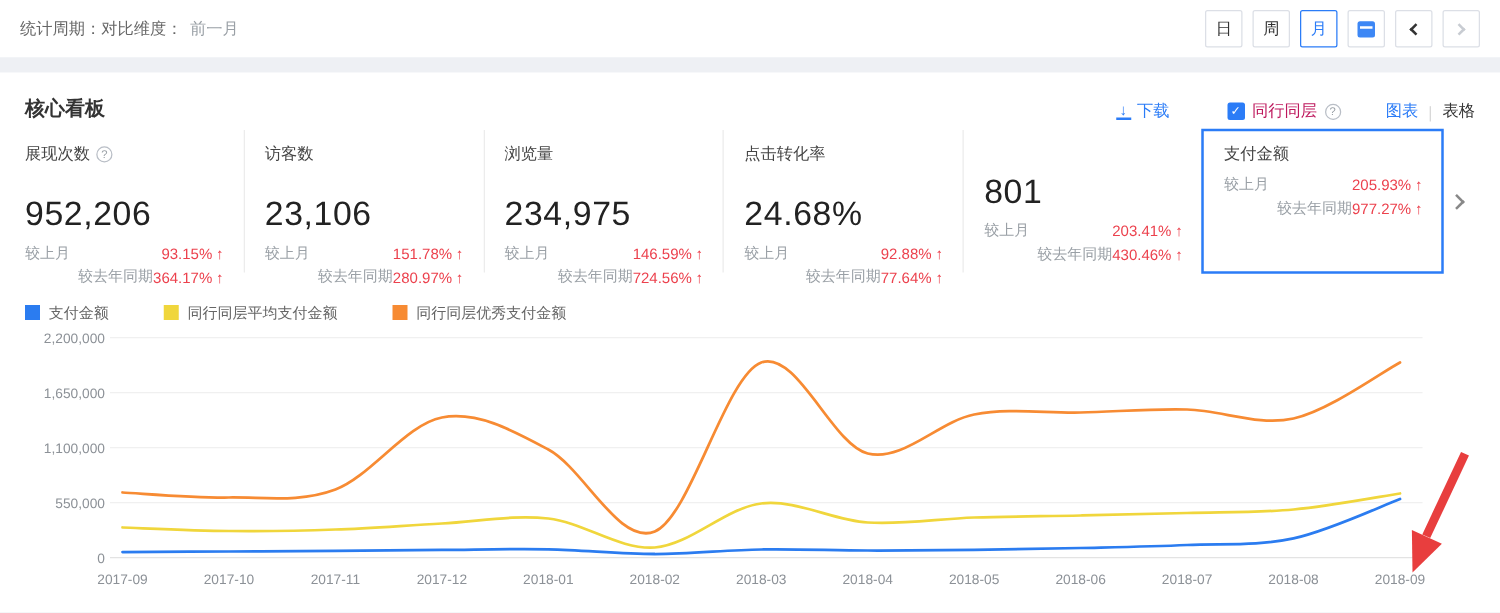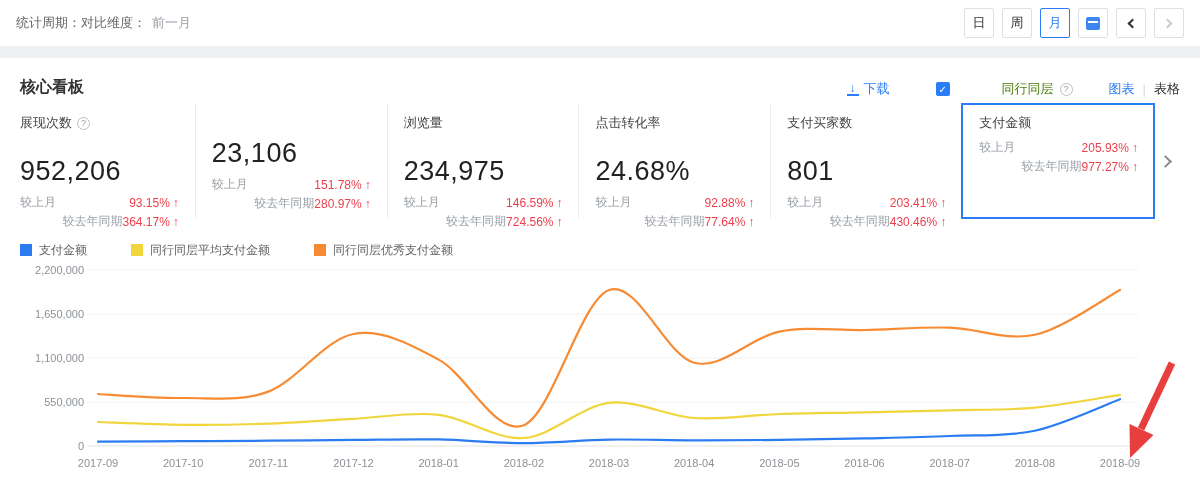--- a/index.html
+++ b/index.html
@@ -27,21 +27,21 @@
   
   .panel { background:#fff; height:432px; padding:0 20px; position:relative; }
   .panel-header { display:flex; align-items:flex-end; padding-top:16px; height:40px; }
   .panel-title { font-size:16px; font-weight:bold; color:#333; }
   .ph-right { margin-left:auto; display:flex; align-items:center; font-size:13px; }
   .download { color:#2b7cf7; display:flex; align-items:center; gap:5px; cursor:pointer; }
   .dl-icon { width:12px; text-align:center; border-bottom:2px solid #2b7cf7; line-height:11px; font-size:12px; color:#2b7cf7; }
   .peer-wrap { display:flex; align-items:center; margin-left:46px; gap:6px; }
   .checkbox { width:14px; height:14px; background:#2b7cf7; border-radius:2px; color:#fff; font-size:10px;
               display:flex; align-items:center; justify-content:center; cursor:pointer; }
-  .peer-label { color:#4d7c0f;margin-left:46px; }
+  .peer-label { color:#be185d; }
   .help-circle { width:13px; height:13px; border:1px solid #b9bec6; border-radius:50%; color:#9aa0a6;
                  font-size:9px; display:inline-flex; align-items:center; justify-content:center; cursor:pointer; }
   .view-switch { margin-left:36px; display:flex; align-items:center; gap:8px; }
   .view-chart { color:#2b7cf7; cursor:pointer; }
   .view-sep { color:#d8d8d8; }
   .view-table { color:#333; cursor:pointer; }
 
   
   .cards { display:flex; margin-top:6px; height:114px; }
   .card { flex:1; padding:10px 16px 0 16px; border-left:1px solid #ececec; cursor:pointer; }
@@ -131,20 +131,23 @@
       <div class="card-row">
           <span class="cr-label">较去年同期</span>
         <span class="cr-pct">
             <span>364.17%</span>
             <span class="up-arrow">↑</span>
           </span>
         </div>
     </div>
 
     <div class="card">
+      <div class="card-title">
+          <span>访客数</span>
+        </div>
       <div class="card-value">23,106</div>
       <div class="card-row">
           <span class="cr-label">较上月</span>
         <span class="cr-pct">
             <span>151.78%</span>
             <span class="up-arrow">↑</span>
           </span>
         </div>
       <div class="card-row">
           <span class="cr-label">较去年同期</span>
@@ -191,23 +194,20 @@
       <div class="card-row">
           <span class="cr-label">较去年同期</span>
         <span class="cr-pct">
             <span>77.64%</span>
             <span class="up-arrow">↑</span>
           </span>
         </div>
     </div>
 
     <div class="card">
-      <div class="card-title">
-          <span>支付买家数</span>
-        </div>
       <div class="card-value">801</div>
       <div class="card-row">
           <span class="cr-label">较上月</span>
         <span class="cr-pct">
             <span>203.41%</span>
             <span class="up-arrow">↑</span>
           </span>
         </div>
       <div class="card-row">
           <span class="cr-label">较去年同期</span>

